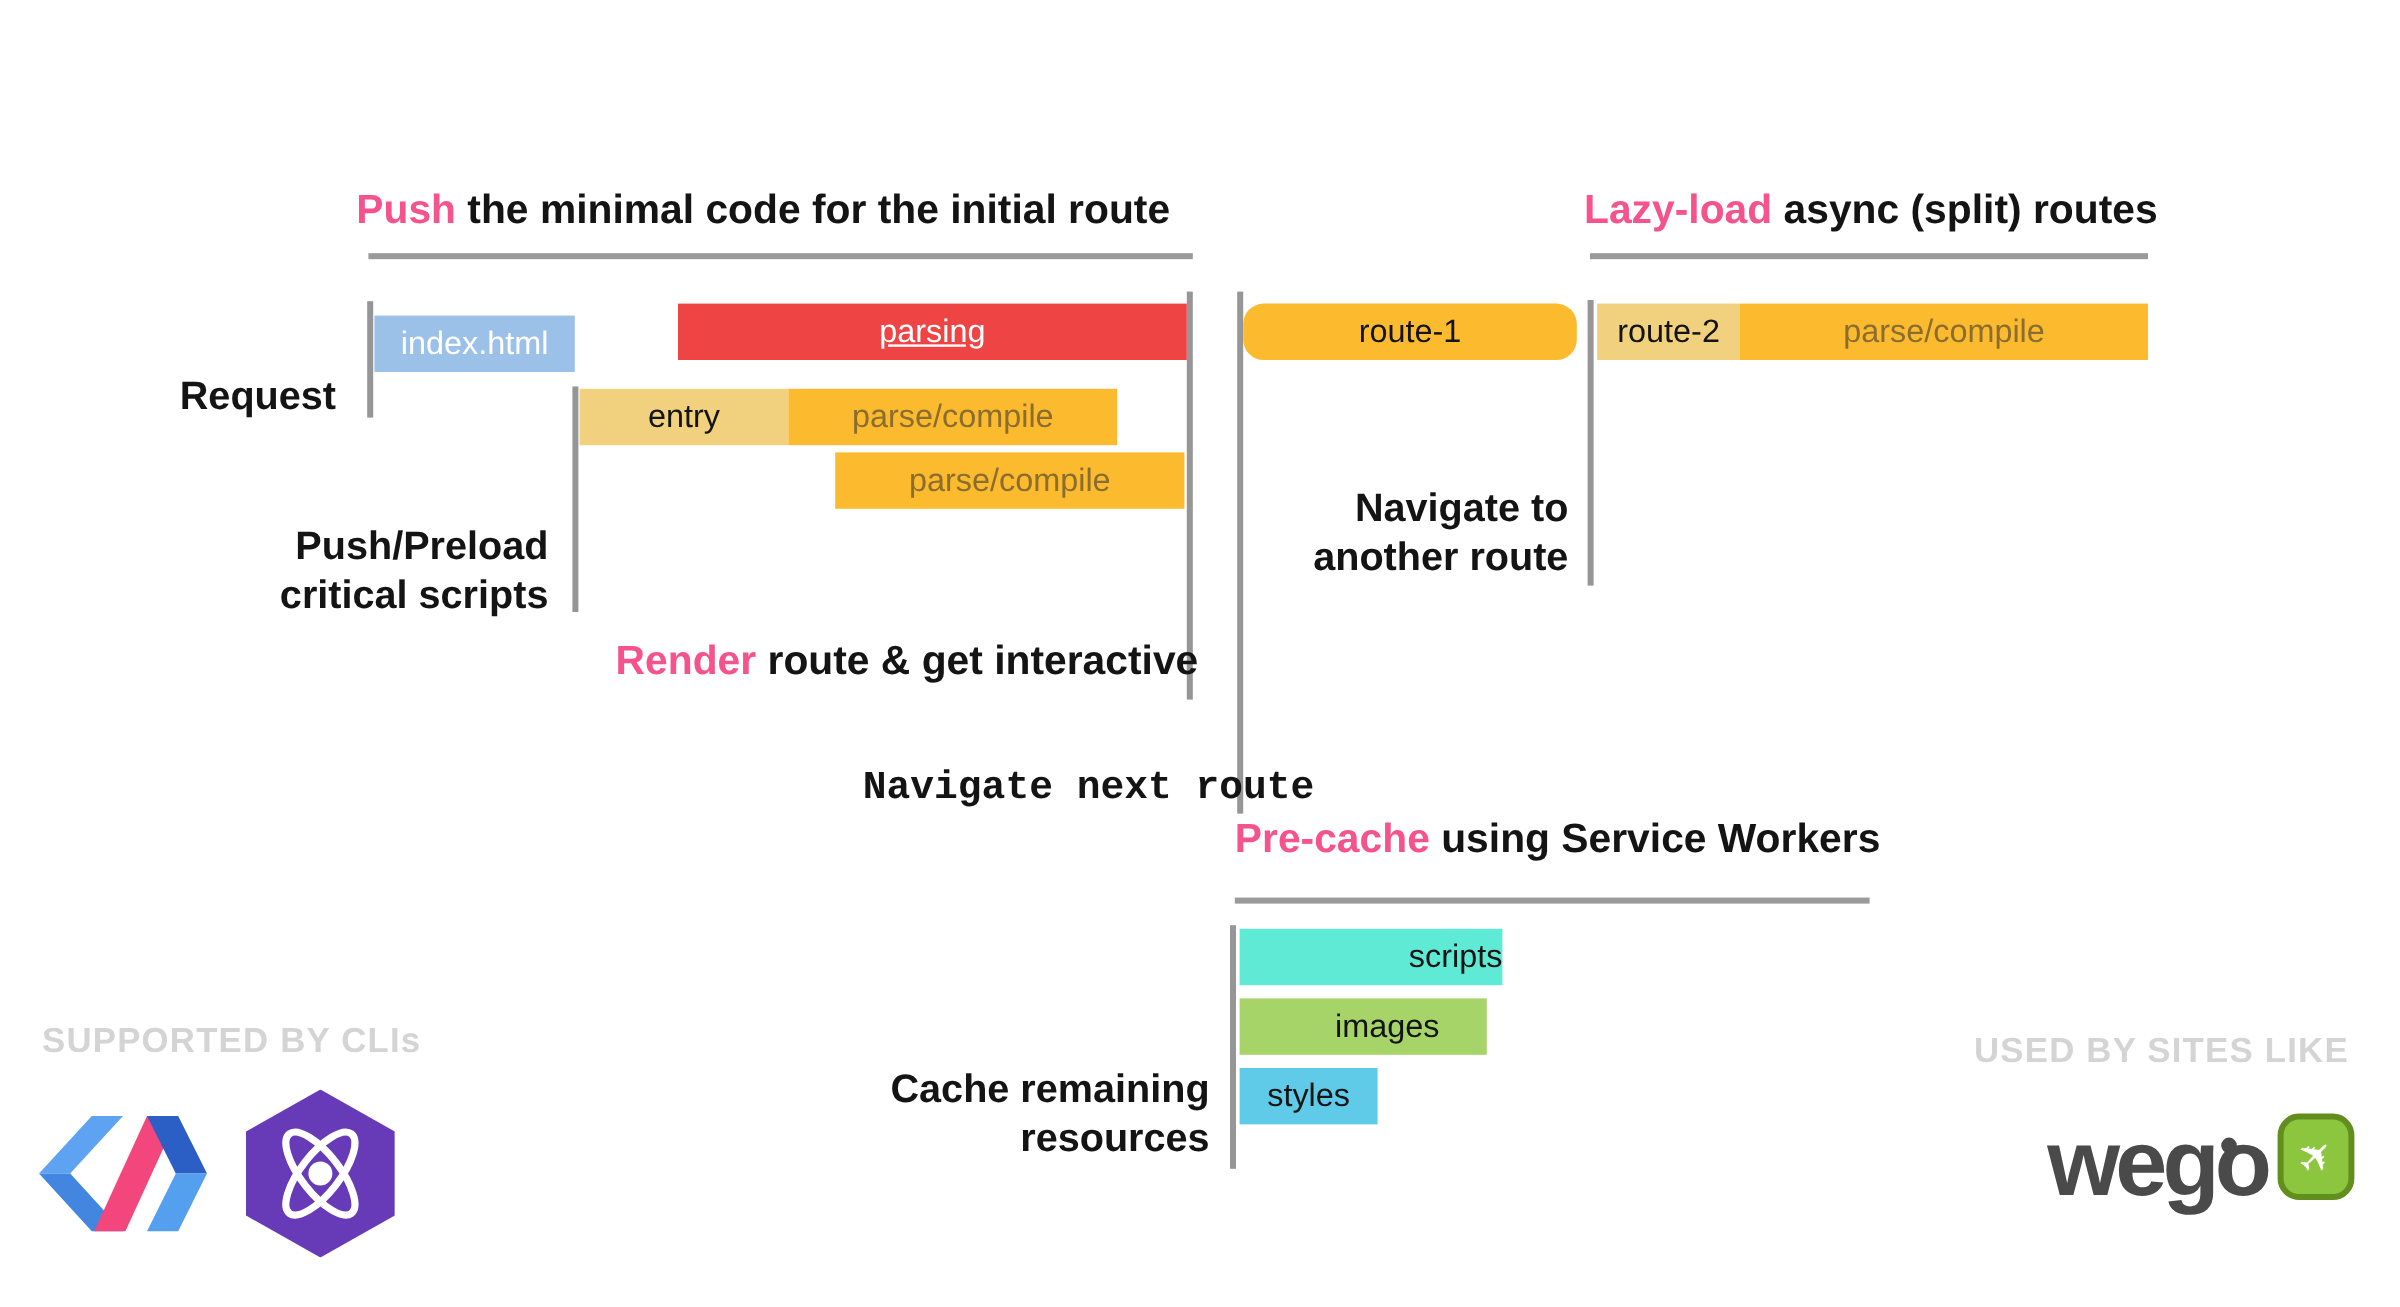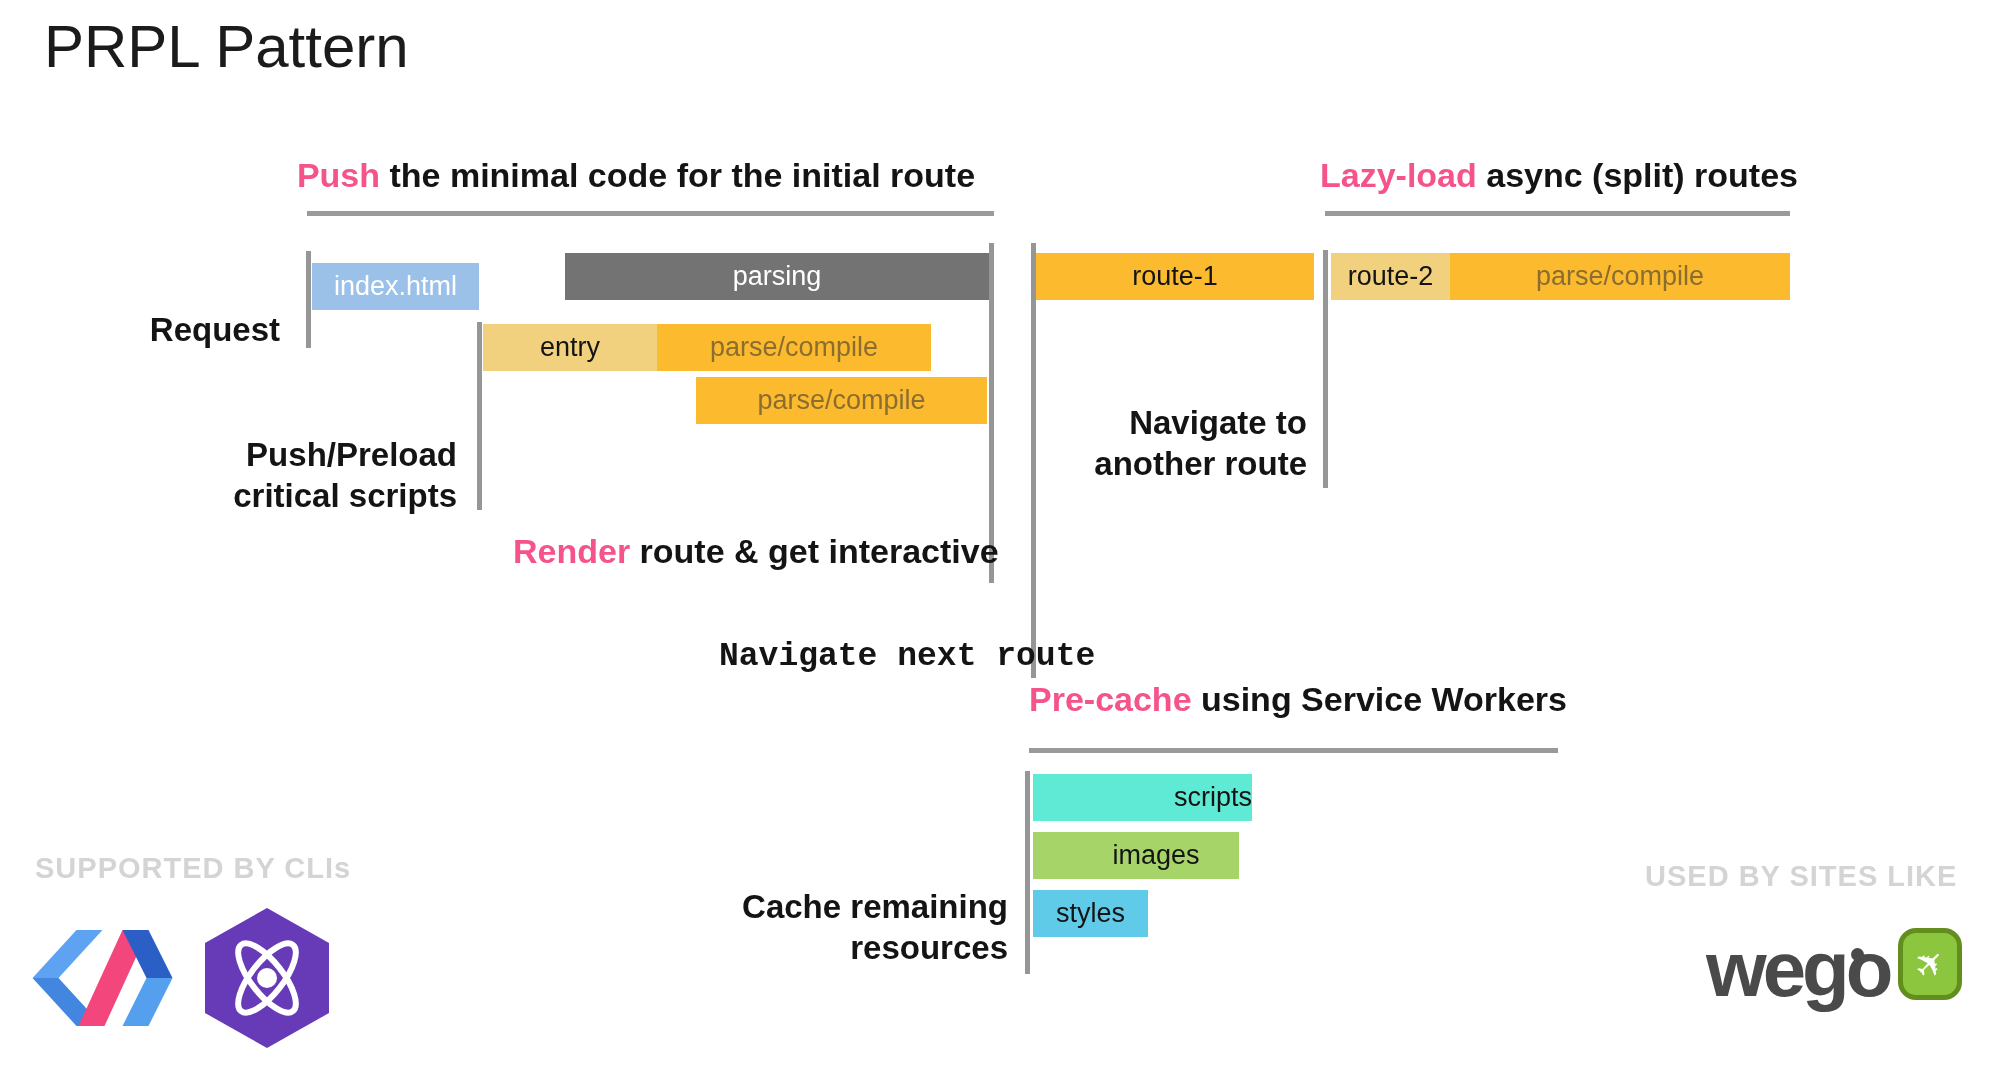--- a/index.html
+++ b/index.html
@@ -13,21 +13,21 @@
 
   .underline{position:absolute;height:5px;background:#9A9A9A;}
   .vline{position:absolute;width:5px;background:#969696;}
 
   .bar{position:absolute;height:47px;display:flex;align-items:center;justify-content:center;
        font-size:27px;color:#141414;white-space:nowrap;}
   .white{color:#ffffff;}
   .parse{color:#8A6D2F;}
 
   .bg-lightblue{background:#9CC1E9;}
-  .bg-blue{background:#737373;}
+  .bg-blue{background:#ef4444;text-decoration:underline;}
   .bg-tan{background:#F1D07E;}
   .bg-orange{background:#FCBB2F;}
   .bg-gold{background:#5eead4;justify-content:flex-end;}
   .bg-green{background:#A7D468;}
   .bg-cyan{background:#5FCBE9;}
 
   .lbl{position:absolute;font-size:33px;font-weight:700;line-height:41px;white-space:nowrap;}
   .r{text-align:right;}
 
   .footer-hdr{position:absolute;font-size:29px;font-weight:700;color:#D4D4D4;
@@ -41,21 +41,20 @@
   .wego-badge{position:absolute;left:1898px;top:928px;width:54px;height:62px;
               background:#8CC63E;border:5px solid #628E1E;border-radius:18px;
               display:flex;align-items:center;justify-content:center;}
   .wego-badge .plane{color:#fff;font-size:36px;transform:rotate(-45deg);line-height:1;}
 </style>
 </head>
 <body>
 
 <div class="canvas">
 
-  <div class="title">PRPL Pattern</div>
 
   <div class="hdr" style="left:286px;top:156px;width:700px;">
     <span class="hl">Push</span><span> the minimal code for the initial route</span>
   </div>
   <div class="underline" style="left:307px;top:211px;width:687px;"></div>
 
   <div class="hdr" style="left:1320px;top:156px;width:470px;">
     <span class="hl">Lazy-load</span><span> async (split) routes</span>
   </div>
   <div class="underline" style="left:1325px;top:211px;width:465px;"></div>
@@ -66,21 +65,21 @@
   <div class="vline" style="left:1031px;top:243px;height:435px;"></div>
   <div class="vline" style="left:1323px;top:250px;height:238px;"></div>
   <div class="vline" style="left:1025px;top:771px;height:203px;"></div>
 
   <div class="bar bg-lightblue white" style="left:312px;top:253px;width:167px;margin-top:10px;">
     <span>index.html</span>
   </div>
   <div class="bar bg-blue white" style="left:565px;top:253px;width:424px;">
     <span>parsing</span>
   </div>
-  <div class="bar bg-orange" style="left:1036px;top:253px;width:278px;">
+  <div class="bar bg-orange" style="left:1036px;top:253px;width:278px;border-radius:17px;">
     <span>route-1</span>
   </div>
   <div class="bar bg-tan" style="left:1331px;top:253px;width:119px;">
     <span>route-2</span>
   </div>
   <div class="bar bg-orange parse" style="left:1450px;top:253px;width:340px;">
     <span>parse/compile</span>
   </div>
 
   <div class="bar bg-tan" style="left:483px;top:324px;width:174px;">

